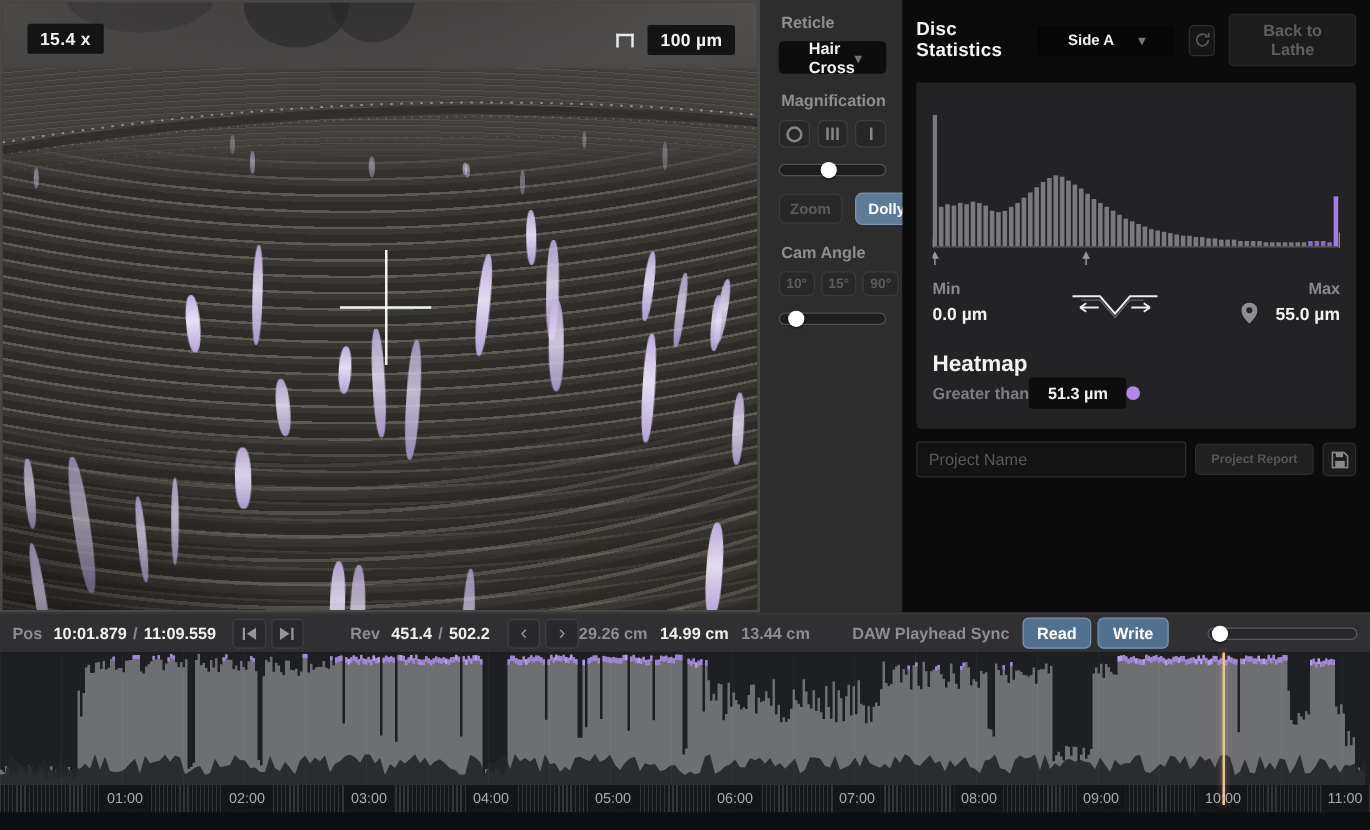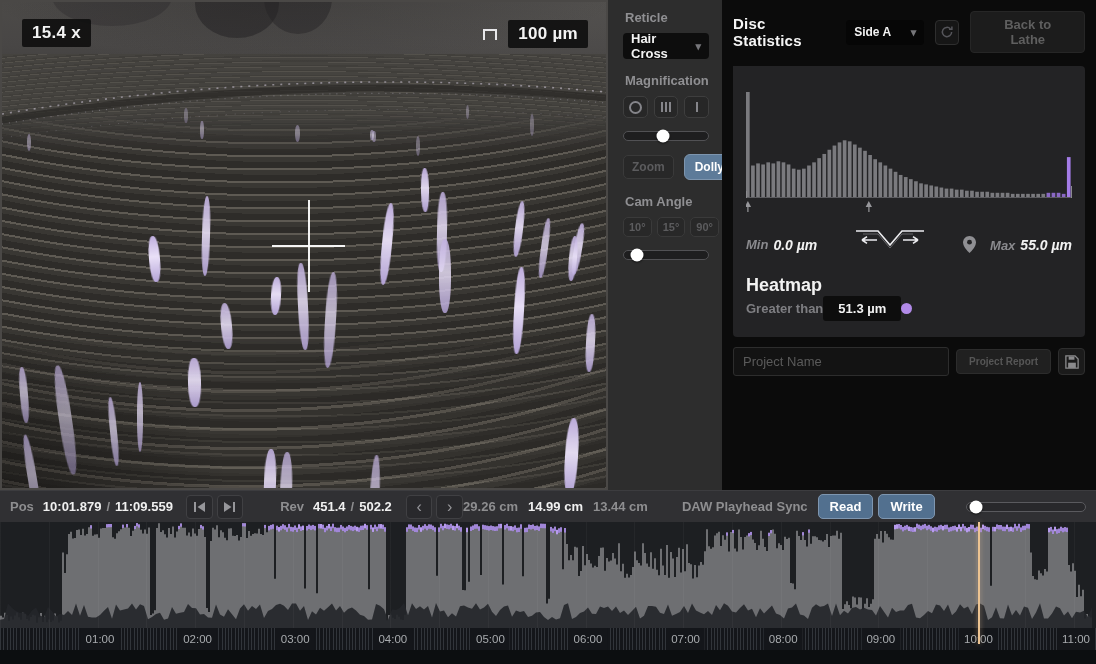--- a/index.html
+++ b/index.html
@@ -24,32 +24,32 @@
       background:repeating-radial-gradient(circle 1200px at 40% -1015px,
         #2b2926 0 9px,#645f57 9px 12px,#383632 12px 19px);
       -webkit-mask-image:linear-gradient(transparent 0,#000 45%);mask-image:linear-gradient(transparent 0,#000 45%);}
   .v-vignette{top:0;height:100%;background:
       radial-gradient(420px 300px at -6% 108%, rgba(10,9,9,.55), transparent 65%),
       radial-gradient(500px 160px at 50% -12%, rgba(20,19,20,.45), transparent 75%);}
   .v-top-svg{position:absolute;left:0;top:0;pointer-events:none;}
   .streak{position:absolute;border-radius:45%;
       background:linear-gradient(180deg,#bfaede,#e9e0f7 45%,#b4a3d8);filter:blur(.4px);}
   .ch{position:absolute;background:rgba(255,255,255,.94);}
-  .badge{position:absolute;background:rgba(12,12,12,.88);color:#f3f3f3;font-size:17px;
+  .badge{position:absolute;background:rgba(12,12,12,.88);color:#f3f3f3;font-size:14px;
          font-weight:bold;padding:4px 10px;border-radius:2px;letter-spacing:.3px;}
   .scale-group{position:absolute;right:18px;top:18px;display:flex;align-items:center;gap:11px;}
   .scale-group .badge{position:static;}
   .bracket-icon{width:10px;height:9px;border:2px solid #e8e8ea;border-bottom:none;display:inline-block;}
   
   .tools{position:absolute;left:608px;top:0;width:114px;height:490px;background:#2d2d2d;
          box-sizing:border-box;padding:10px 13px 0 15px;color:#8f8f92;}
   .tool-label{font-size:13px;font-weight:bold;color:#8f8f92;margin:14px 0 8px 2px;}
   .tool-label:first-child{margin-top:0;}
   .select{display:flex;align-items:center;justify-content:space-between;background:#0d0d0d;
-          border-radius:4px;height:26px;padding:0 8px;color:#f2f2f2;font-size:13px;font-weight:bold;cursor:pointer;}
+          border-radius:4px;height:26px;padding:0 24px;color:#f2f2f2;font-size:13px;font-weight:bold;cursor:pointer;}
   .caret{color:#76767a;font-size:11px;}
   .btn-row{display:flex;gap:6px;align-items:center;}
   .icon-btn{width:26px;height:22px;background:#272727;border:1px solid #3e3e3e;border-radius:5px;
             display:flex;align-items:center;justify-content:center;padding:0;cursor:pointer;}
   .ic-circle{width:9px;height:9px;border:2px solid #85858a;border-radius:50%;}
   .ic-bars{display:flex;gap:2px;}
   .ic-bars i{width:2px;height:10px;background:#85858a;}
   .ic-line{width:2px;height:10px;background:#85858a;}
   .slider{position:relative;height:8px;border:1px solid #515154;border-radius:6px;background:#1e1e1f;
           margin:13px 0;cursor:pointer;}
@@ -71,21 +71,21 @@
             font-family:inherit;font-size:13px;font-weight:bold;border-radius:4px;padding:5px 15px;cursor:pointer;}
   .metric-row{display:flex;gap:2px;align-items:flex-start;}
   .metric{flex:1;height:57px;background:#232325;border-radius:4px 4px 0 0;display:flex;flex-direction:column;
           align-items:center;justify-content:center;gap:5px;cursor:pointer;}
   .metric.active{height:60px;margin-bottom:-3px;position:relative;z-index:2;}
   .m-label{color:#7e7e82;font-size:13px;font-weight:bold;}
   .m-value{color:#f2f2f2;font-size:14px;font-weight:bold;}
   .histo-panel{margin-top:3px;background:#232325;border-radius:0 4px 4px 4px;padding:13px 13px 16px 13px;}
   #histo{display:block;width:100%;height:134px;}
   .minmax-row{display:flex;align-items:flex-end;margin-top:10px;}
-  .mm-col{display:flex;flex-direction:row;gap:5px;font-style:italic;}
+  .mm-col{display:flex;flex-direction:column;gap:5px;}
   .mm-col.right{align-items:flex-end;}
   .mm-label{color:#8a8a8e;font-size:13px;font-weight:bold;}
   .mm-value{color:#f2f2f2;font-size:14px;font-weight:bold;}
   .mm-center{flex:1;display:flex;justify-content:center;align-items:flex-end;padding-bottom:2px;}
   .mm-right{display:flex;align-items:flex-end;gap:14px;}
   .heatmap-title{color:#f2f2f2;font-size:18px;font-weight:bold;margin-top:22px;}
   .heatmap-row{display:flex;align-items:center;}
   .gt-label{color:#7e7e82;font-size:13px;font-weight:bold;}
   .gt-value{background:#0d0d0d;color:#f2f2f2;font-size:13px;font-weight:bold;border-radius:3px;
             padding:5px 15px;cursor:text;}

